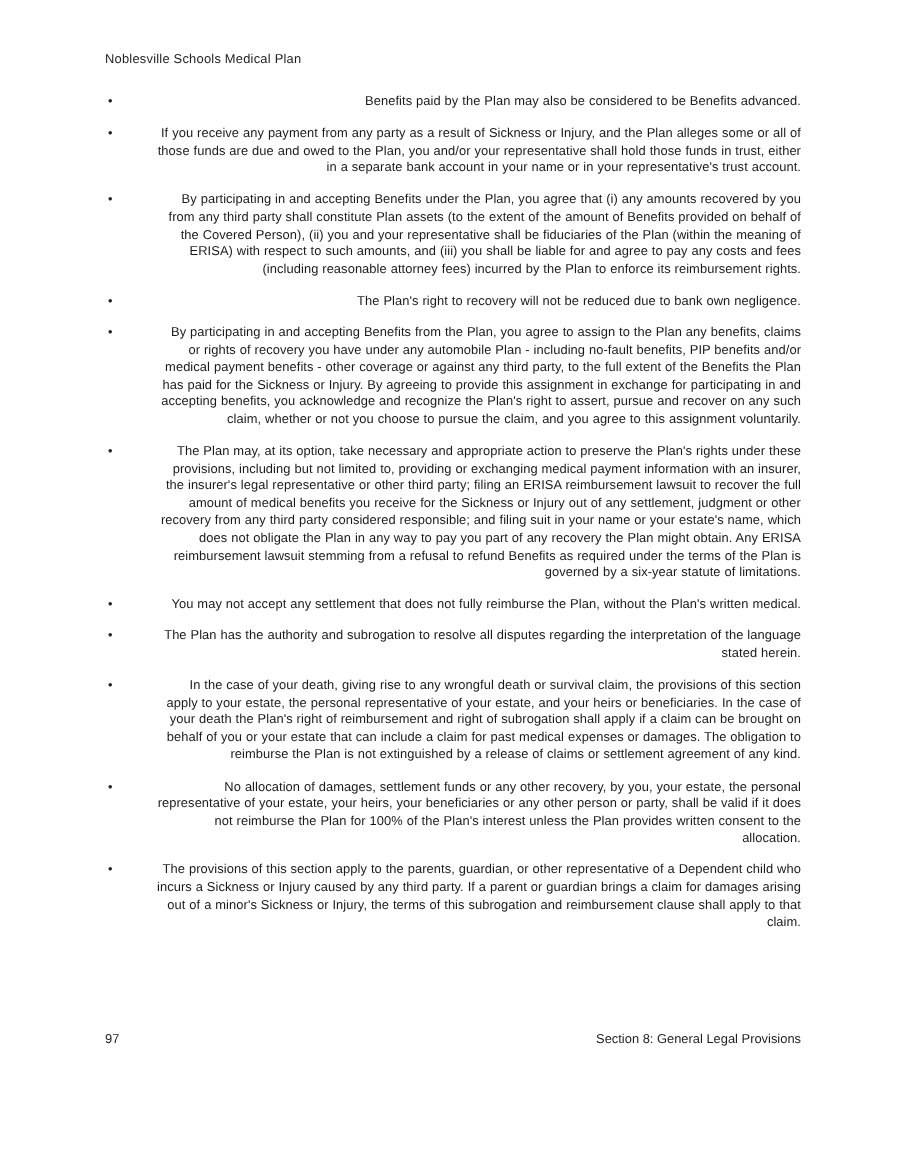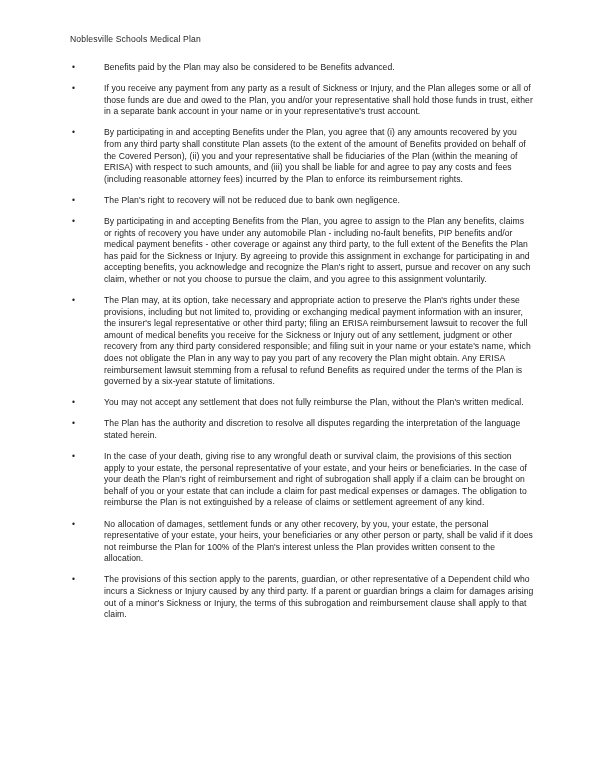--- a/index.html
+++ b/index.html
@@ -49,21 +49,21 @@
     left: 2px;
     top: 0;
     font-size: 8.5px;
     line-height: 11.6px;
     color: #222;
   }
   .bullet-text {
     font-size: 8.6px;
     line-height: 11.6px;
     letter-spacing: 0.05px;
-    text-align: left;
+    text-align: right;
     color: #1a1a1a;
     word-spacing: 0.15px;
   }
   .footer {
     position: absolute;
     left: 70px;
     right: 66px;
     top: 687px;
     display: flex;
     justify-content: space-between;
@@ -118,34 +118,38 @@
       <div class="bullet-text">The Plan may, at its option, take necessary and appropriate action to preserve the Plan's rights under these provisions, including but not limited to, providing or exchanging medical payment information with an insurer, the insurer's legal representative or other third party; filing an ERISA reimbursement lawsuit to recover the full amount of medical benefits you receive for the Sickness or Injury out of any settlement, judgment or other recovery from any third party considered responsible; and filing suit in your name or your estate's name, which does not obligate the Plan in any way to pay you part of any recovery the Plan might obtain. Any ERISA reimbursement lawsuit stemming from a refusal to refund Benefits as required under the terms of the Plan is governed by a six-year statute of limitations.</div>
     </div>
 
     <div class="bullet-item">
       <span class="bullet-mark">•</span>
       <div class="bullet-text">You may not accept any settlement that does not fully reimburse the Plan, without the Plan's written medical.</div>
     </div>
 
     <div class="bullet-item">
       <span class="bullet-mark">•</span>
-      <div class="bullet-text">The Plan has the authority and discretion to resolve all disputes regarding the interpretation of the language stated herein.</div>
+      <div class="bullet-text">The Plan has the authority and subrogation to resolve all disputes regarding the interpretation of the language stated herein.</div>
     </div>
 
     <div class="bullet-item">
       <span class="bullet-mark">•</span>
       <div class="bullet-text">In the case of your death, giving rise to any wrongful death or survival claim, the provisions of this section apply to your estate, the personal representative of your estate, and your heirs or beneficiaries. In the case of your death the Plan's right of reimbursement and right of subrogation shall apply if a claim can be brought on behalf of you or your estate that can include a claim for past medical expenses or damages. The obligation to reimburse the Plan is not extinguished by a release of claims or settlement agreement of any kind.</div>
     </div>
 
     <div class="bullet-item">
       <span class="bullet-mark">•</span>
       <div class="bullet-text">No allocation of damages, settlement funds or any other recovery, by you, your estate, the personal representative of your estate, your heirs, your beneficiaries or any other person or party, shall be valid if it does not reimburse the Plan for 100% of the Plan's interest unless the Plan provides written consent to the allocation.</div>
     </div>
 
     <div class="bullet-item">
       <span class="bullet-mark">•</span>
       <div class="bullet-text">The provisions of this section apply to the parents, guardian, or other representative of a Dependent child who incurs a Sickness or Injury caused by any third party. If a parent or guardian brings a claim for damages arising out of a minor's Sickness or Injury, the terms of this subrogation and reimbursement clause shall apply to that claim.</div>
     </div>
 
   </div>
 
+  <div class="footer">
+    <span class="footer-page-number">97</span>
+    <span class="footer-section-label">Section 8: General Legal Provisions</span>
+  </div>
 
 </div>
 
 </body></html>

